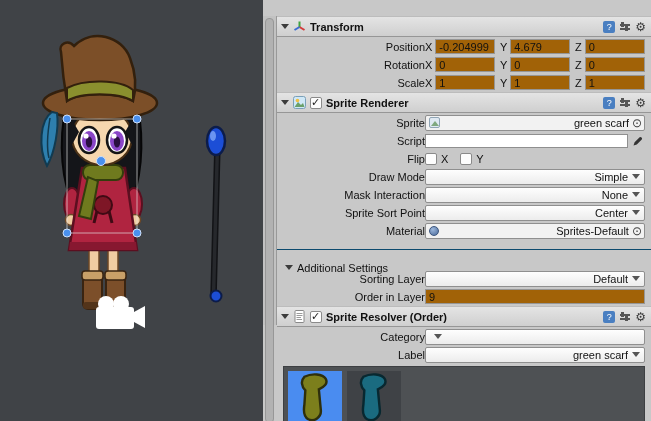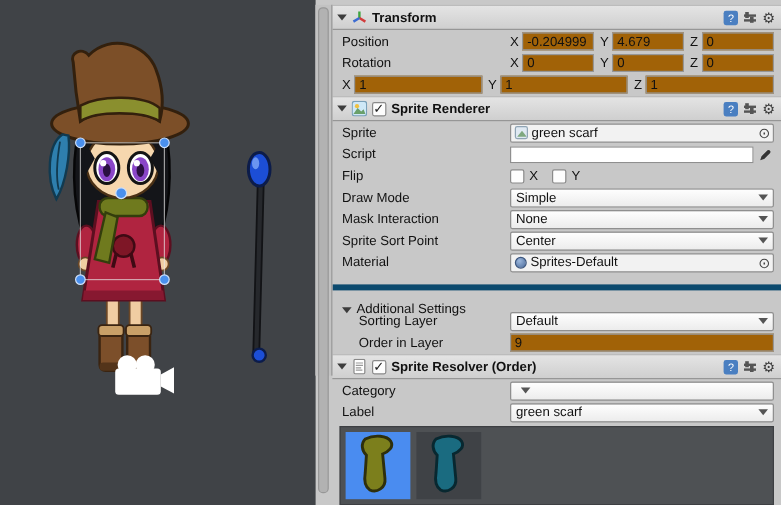--- a/index.html
+++ b/index.html
@@ -11,21 +11,21 @@
   *{box-sizing:border-box;}
   html,body{margin:0;padding:0;}
   body{
     width:651px;height:421px;position:relative;overflow:hidden;
     font-family:"Liberation Sans",sans-serif;font-size:11px;color:#111;
     background:#c8c8c8;
   }
   
   .scene{position:absolute;left:0;top:0;width:263px;height:421px;background:var(--scene-bg);}
   
-  .inspector{position:absolute;left:263px;top:4px;width:388px;height:309px;display:flex;background:#c8c8c8;}
+  .inspector{position:absolute;left:263px;top:16px;width:388px;height:309px;display:flex;background:#c8c8c8;text-align:right;}
   .vscrollbar{width:14px;background:#c2c2c2;border-right:1px solid #999;position:relative;flex:none;}
   .scroll-thumb{position:absolute;left:2px;top:2px;width:9px;height:405px;background:#b2b2b2;border:1px solid #979797;border-radius:4px;}
   .panel{flex:1;min-width:0;}
   .header{height:21px;display:flex;align-items:center;gap:4px;padding:0 5px 0 4px;
     background:linear-gradient(#e4e4e4,#cfcfcf);border-top:1px solid #bcbcbc;border-bottom:1px solid #969696;}
   .fold{width:0;height:0;border-left:4px solid transparent;border-right:4px solid transparent;border-top:5px solid #3c3c3c;flex:none;}
   .htitle{font-weight:bold;white-space:nowrap;}
   .hicons{margin-left:auto;display:flex;gap:4px;align-items:center;}
   .book-icon{width:12px;height:12px;background:#4a7fc1;border-radius:2px;color:#fff;font-size:9px;line-height:12px;text-align:center;}
   .book-icon::before{content:"?";}
@@ -54,21 +54,21 @@
   .obj-text{flex:1;white-space:nowrap;overflow:hidden;}
   .picker{flex:none;font-size:12px;line-height:12px;color:#444;}
   .picker::before{content:"⊙";}
   .spr-icon{width:11px;height:11px;flex:none;background:#dfe9f2;border:1px solid #8fa4b4;border-radius:2px;position:relative;overflow:hidden;}
   .spr-icon::before{content:"";position:absolute;left:1px;bottom:1px;border-left:4px solid transparent;border-right:4px solid transparent;border-bottom:5px solid #7fa87f;}
   .mat-icon{width:10px;height:10px;flex:none;border-radius:50%;background:radial-gradient(circle at 35% 30%,#9db8dd,#4a6a9a);border:1px solid #3c567e;}
   .cb{width:12px;height:12px;background:#fdfdfd;border:1px solid #8a8a8a;border-radius:2px;flex:none;}
   .cbl{margin:0 12px 0 4px;}
   .colorfield{flex:1;height:14px;background:#fff;border:1px solid #8f8f8f;}
   .eyedrop{flex:none;width:14px;display:flex;justify-content:center;margin-left:3px;}
-  .sep{border-top:5px solid #0c4a6e;margin-top:10px;padding-top:16px;height:20px;}
+  .sep{border-top:1px solid #0c4a6e;margin-top:10px;padding-top:16px;height:20px;}
   .foldrow{gap:4px;}
   
   .preview{margin:3px 6px 0 6px;height:66px;background:#4e5154;border:1px solid #3d3f42;display:flex;align-items:flex-start;padding:4px;gap:5px;}
   .tile{width:54px;height:56px;flex:none;}
   .tile.sel{background:var(--selection-blue);}
   .tile.unsel{background:#3f4246;}
 </style>
 </head>
 <body>
 
@@ -189,20 +189,21 @@
       <span class="axisgrp">
           <span class="axl">Y</span>
           <span class="tfield">0</span>
         </span>
       <span class="axisgrp">
           <span class="axl">Z</span>
           <span class="tfield">0</span>
         </span>
     </div>
     <div class="row">
+      <span class="rlabel">Scale</span>
       <span class="axisgrp">
           <span class="axl">X</span>
           <span class="tfield">1</span>
         </span>
       <span class="axisgrp">
           <span class="axl">Y</span>
           <span class="tfield">1</span>
         </span>
       <span class="axisgrp">
           <span class="axl">Z</span>

